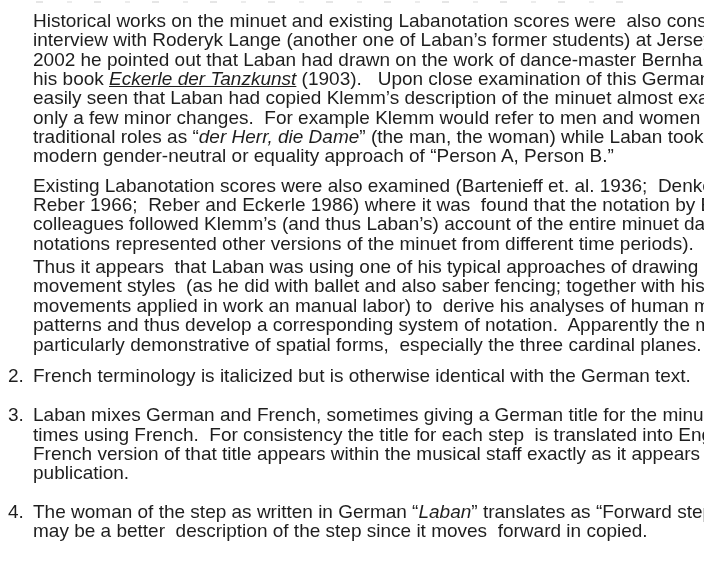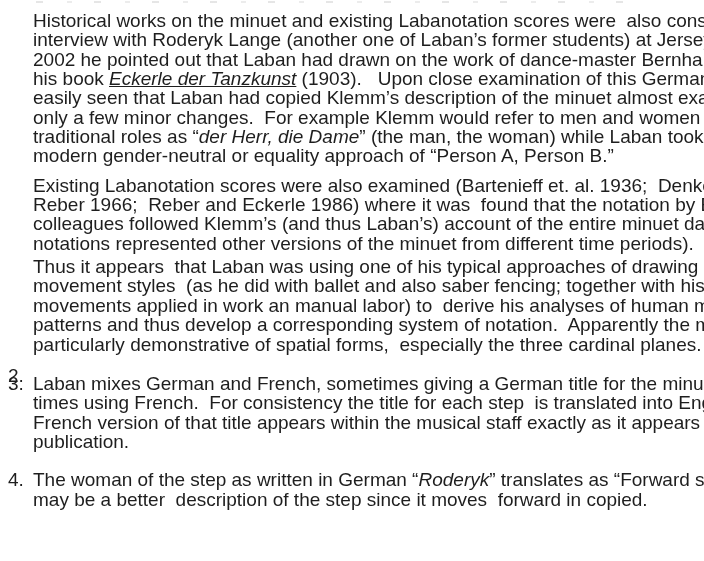--- a/index.html
+++ b/index.html
@@ -70,22 +70,22 @@
 Reber 1966;  Reber and Eckerle 1986) where it was  found that the notation by Bartenieff and
 colleagues followed Klemm’s (and thus Laban’s) account of the entire minuet dance (other
 notations represented other versions of the minuet from different time periods).</span></p>
 
   <p class="para p3"><span>Thus it appears  that Laban was using one of his typical approaches of drawing on traditional
 movement styles  (as he did with ballet and also saber fencing; together with his interest in
 movements applied in work an manual labor) to  derive his analyses of human movement
 patterns and thus develop a corresponding system of notation.  Apparently the minuet was
 particularly demonstrative of spatial forms,  especially the three cardinal planes.</span></p>
 
-  <div class="li li2"><span class="num">2.</span></div>
+  <div class="li li2"><span class="num">2.</span><span>French terminology is italicized but is otherwise identical with the German text.</span></div>
 
   <div class="li li3"><span class="num">3.</span><span>Laban mixes German and French, sometimes giving a German title for the minuet step, other
 times using French.  For consistency the title for each step  is translated into English. The
 French version of that title appears within the musical staff exactly as it appears in the original
 publication.</span></div>
 
-  <div class="li li4"><span class="num">4.</span><span>The woman of the step as written in German “</span><span class="i">Roderyk</span><span>” translates as “Forward step” and this
+  <div class="li li4"><span class="num">4.</span><span>The woman of the step as written in German “</span><span class="i">Laban</span><span>” translates as “Forward step” and this
 may be a better  description of the step since it moves  forward in copied.</span></div>
 </div>
 
 </body></html>

